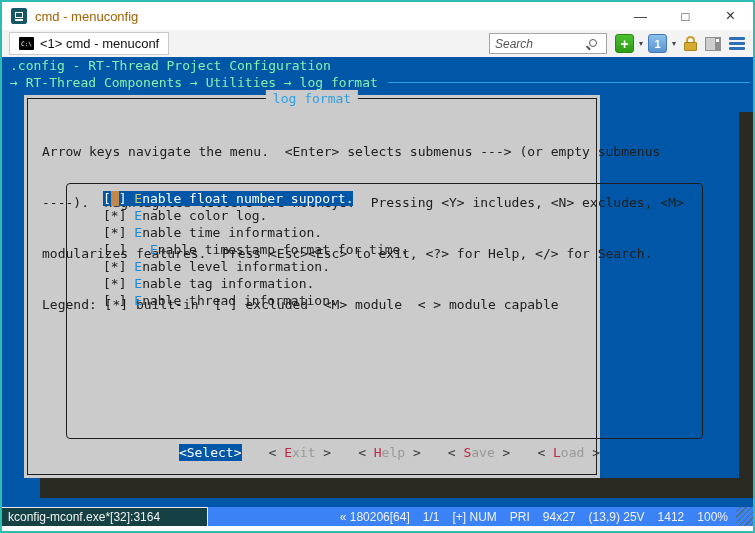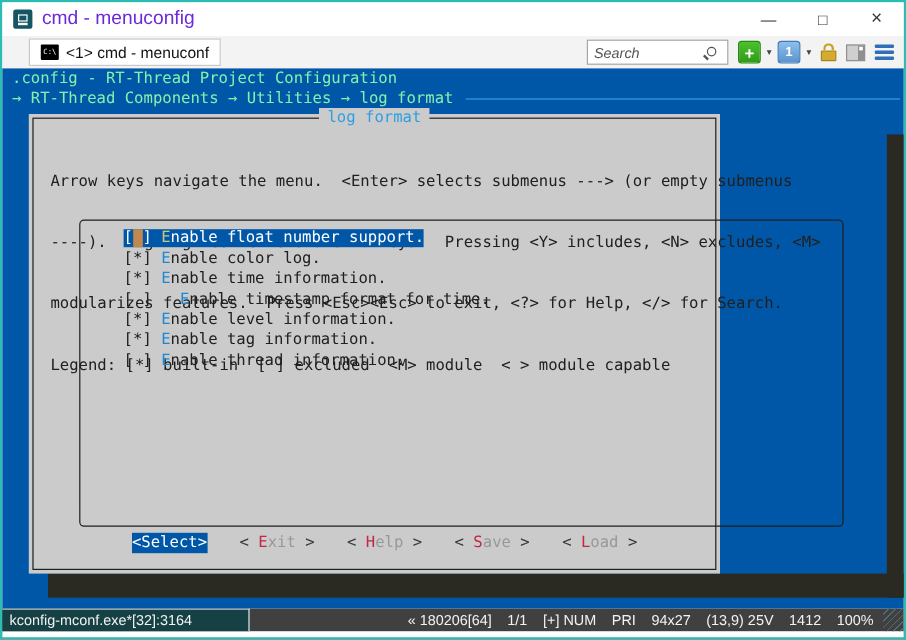--- a/index.html
+++ b/index.html
@@ -5,28 +5,28 @@
   *{margin:0;padding:0;box-sizing:border-box}
   html,body{width:755px;height:533px;overflow:hidden;background:#555}
   .window{position:relative;width:755px;height:533px;border:2px solid #2bbcb4;background:#fff;
           font-family:"Liberation Sans",sans-serif}
   
   .titlebar{height:28px;display:flex;align-items:center;background:#fff}
   .app-icon{width:16px;height:16px;margin-left:9px;background:#145663;border-radius:2px;
             display:flex;flex-direction:column;align-items:center;justify-content:center}
   .app-icon .box{width:8px;height:6px;border:1.5px solid #fff}
   .app-icon .bar{width:8px;height:1.5px;background:#fff;margin-top:1.5px}
-  .title{margin-left:8px;font-size:16px;color:#6d28d9}
+  .title{margin-left:8px;font-size:13px;color:#a16207}
   .win-controls{margin-left:auto;display:flex;height:100%}
   .wbtn{width:45px;height:100%;display:flex;align-items:center;justify-content:center;
         font-size:13px;color:#333;cursor:default}
   .wbtn.close{font-size:16px}
   
   .tabbar{height:27px;background:#f3f3f3;display:flex;align-items:center}
-  .tab{margin-left:22px;height:23px;background:#fff;border:1px solid #c9c9c9;display:flex;
+  .tab{margin-left:7px;height:23px;background:#fff;border:1px solid #c9c9c9;display:flex;
        align-items:center;padding:0 9px;font-size:13px;color:#111;gap:6px}
   .cmd-icon{width:15px;height:13px;background:#000;border-radius:1px;color:#fff;
             font-family:"DejaVu Sans Mono",monospace;font-size:6px;line-height:13px;
             text-align:center;letter-spacing:0}
   .toolbar{margin-left:auto;display:flex;align-items:center;gap:5px;padding-right:8px}
   .searchbox{position:relative;width:118px;height:21px;border:1px solid #a5a5a5;background:#fff;
              display:flex;align-items:center;margin-right:3px}
   .searchbox input{border:0;outline:0;width:94px;font-size:12px;font-style:italic;
                    padding-left:5px;background:transparent;color:#0f766e;
                    font-family:"Liberation Sans",sans-serif}
@@ -66,28 +66,28 @@
              background:#cbcbcb;padding:0 7px;color:#2f9fe0;white-space:pre}
   .help{position:absolute;left:18px;top:14px;white-space:pre}
   .listbox{position:absolute;left:42px;top:88px;width:637px;height:256px;
            border:1px solid #1f1f1f;border-radius:4px}
   .menu-items{position:absolute;left:36px;top:6px}
   .mi{white-space:pre}
   .hl.sel{background:#0057a8;color:#fff}
   .cur{background:#c0884c;color:#c0884c}
   .hot{color:#1e88d6}
   .hl.sel .hot{color:#c3cc7c}
-  .btnrow{position:absolute;left:17px;right:0;top:349px;display:flex;justify-content:center;
+  .btnrow{position:absolute;left:17px;right:0;top:349px;display:flex;justify-content:flex-end;
           gap:27px;white-space:pre}
   .dbtn.sel{background:#0057a8;color:#fff}
   .bk{color:#3a3a3a}
   .btxt{color:#989898}
   .bhot{color:#c22744}
   
-  .statusbar{height:19px;background:#404040;display:flex;align-items:center;color:#f2f2f2;
+  .statusbar{height:19px;background:#3b82f6;display:flex;align-items:center;color:#f2f2f2;
              font-size:12px}
   .proc{width:206px;height:100%;display:flex;align-items:center;padding-left:6px;
         background:#154044;border-top:1px solid #e8e8e8;border-right:1px solid #e8e8e8}
   .fields{margin-left:auto;display:flex;gap:13px;white-space:pre}
   .grip{width:17px;height:100%;margin-left:8px;
         background:repeating-linear-gradient(135deg,transparent 0 3px,#4e6b76 3px 4px)}
 </style>
 </head>
 <body>
 

